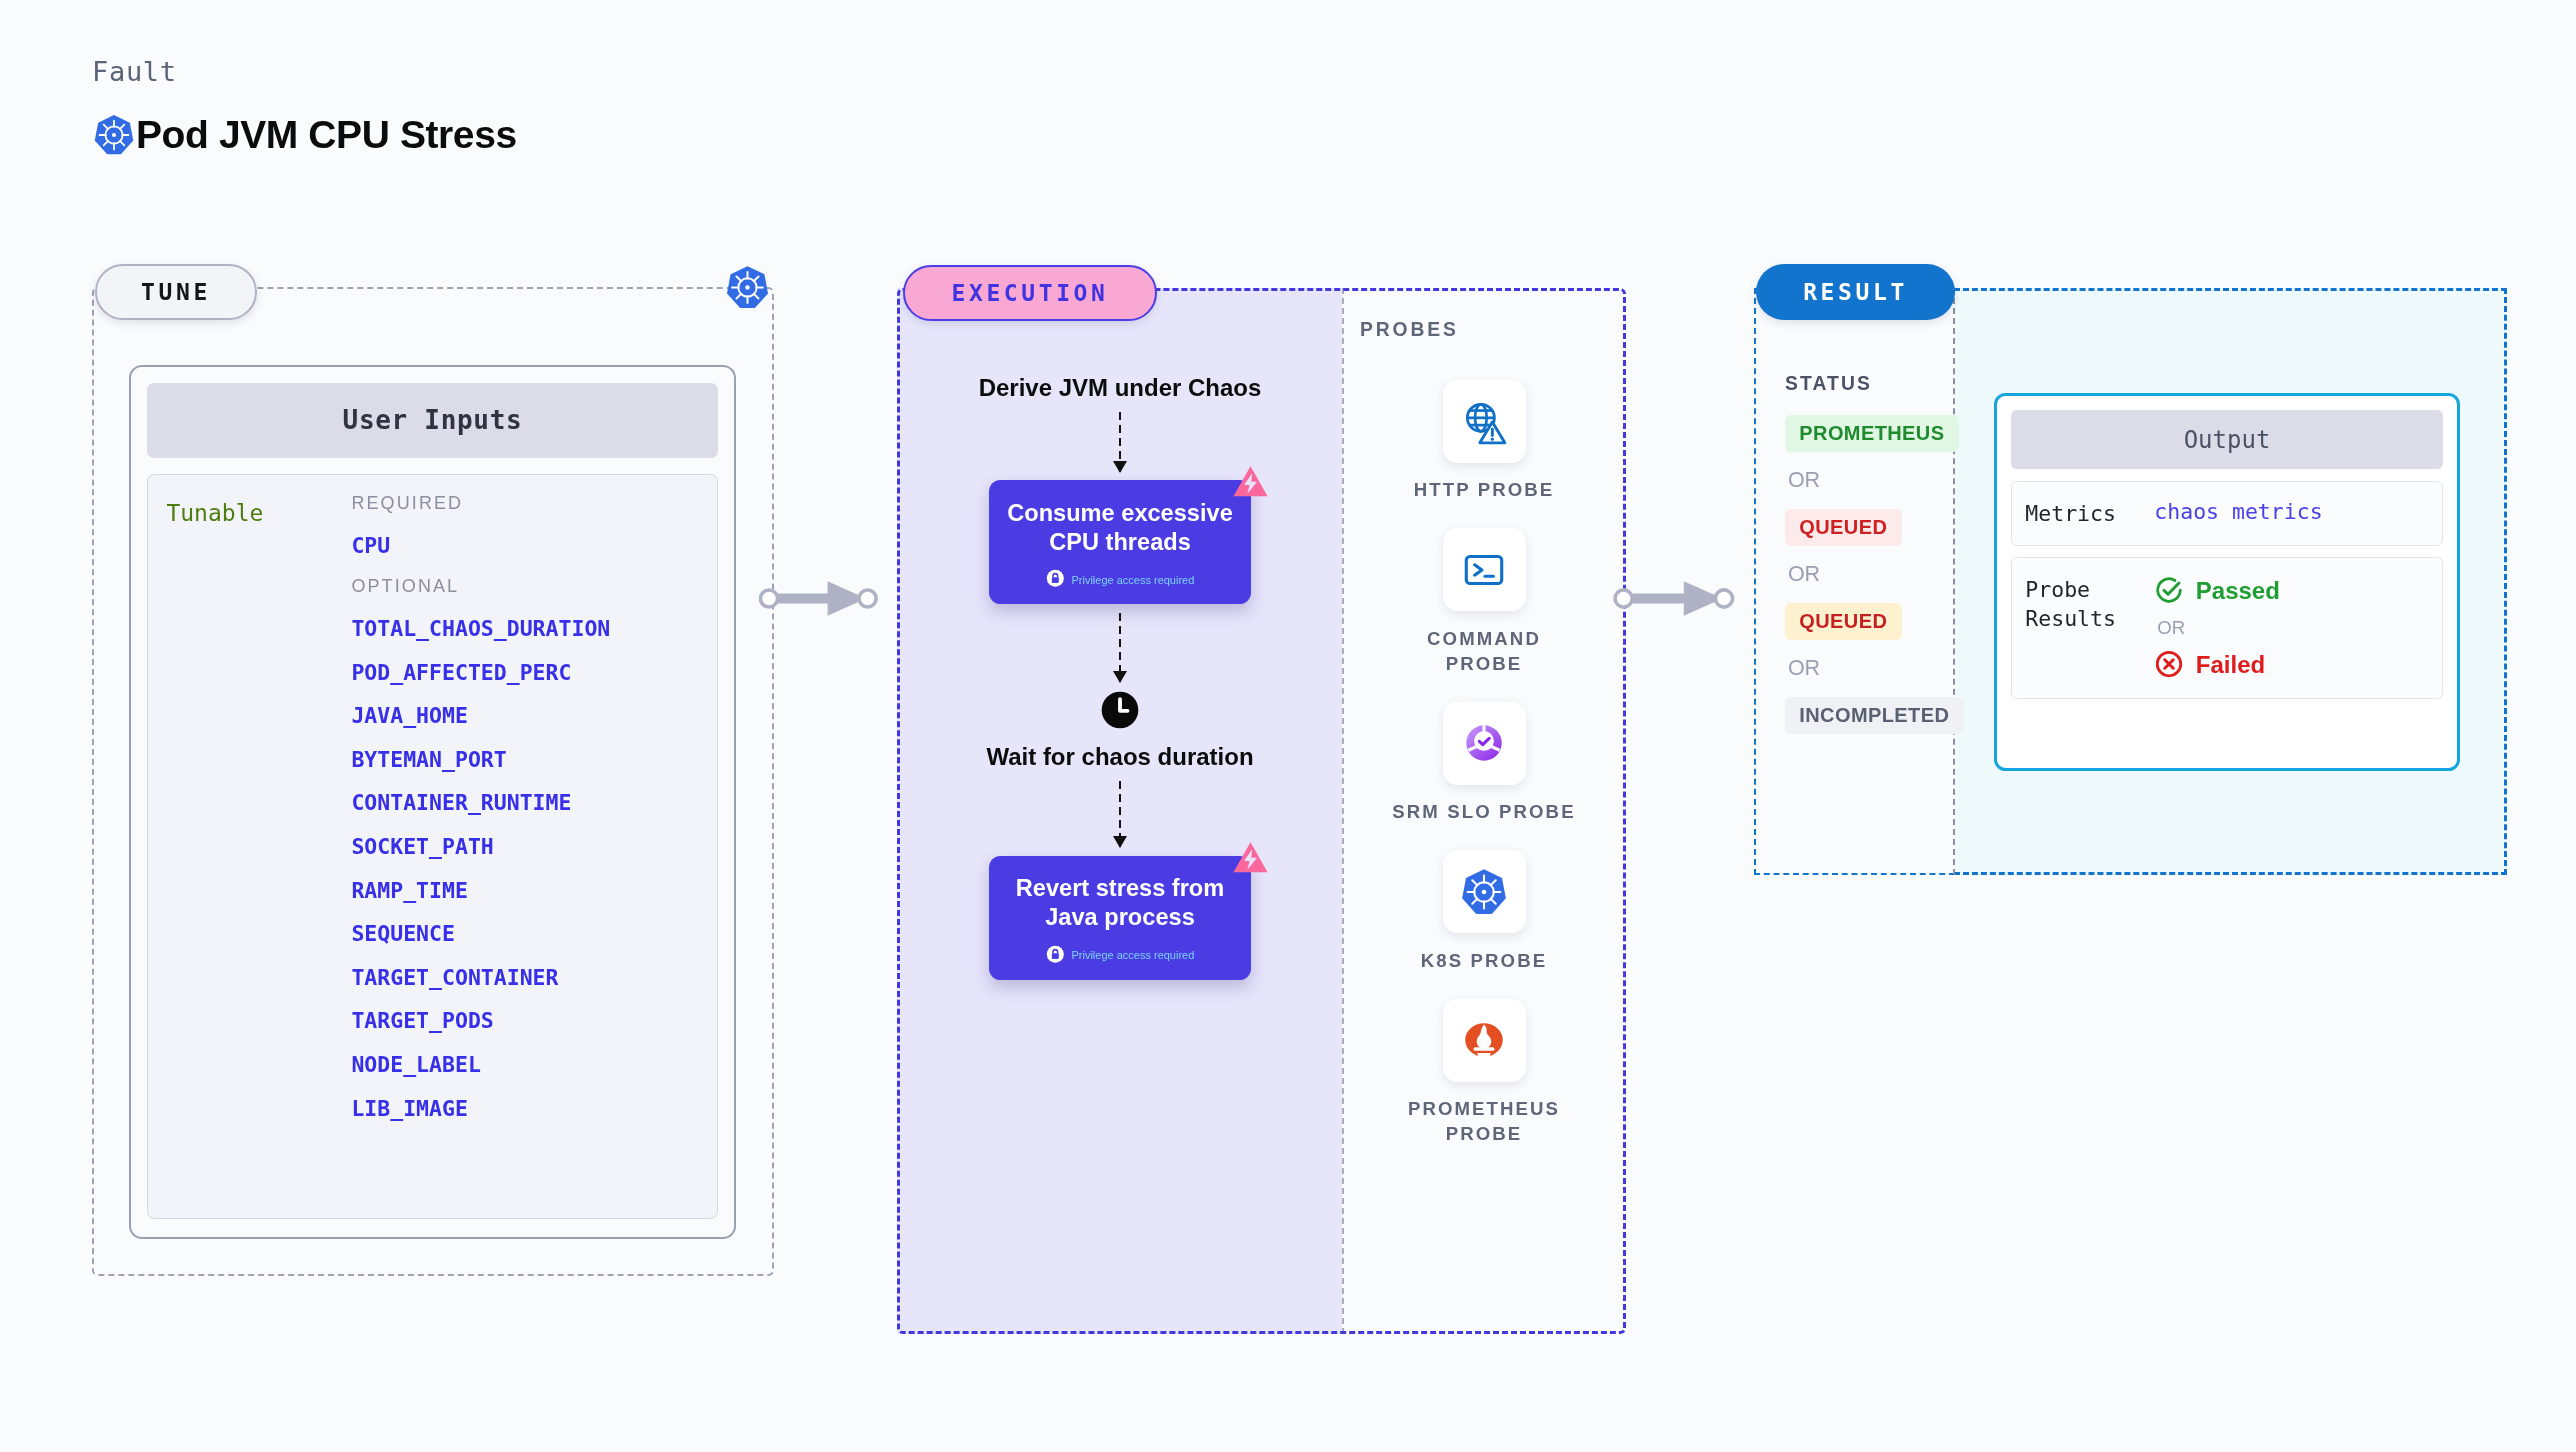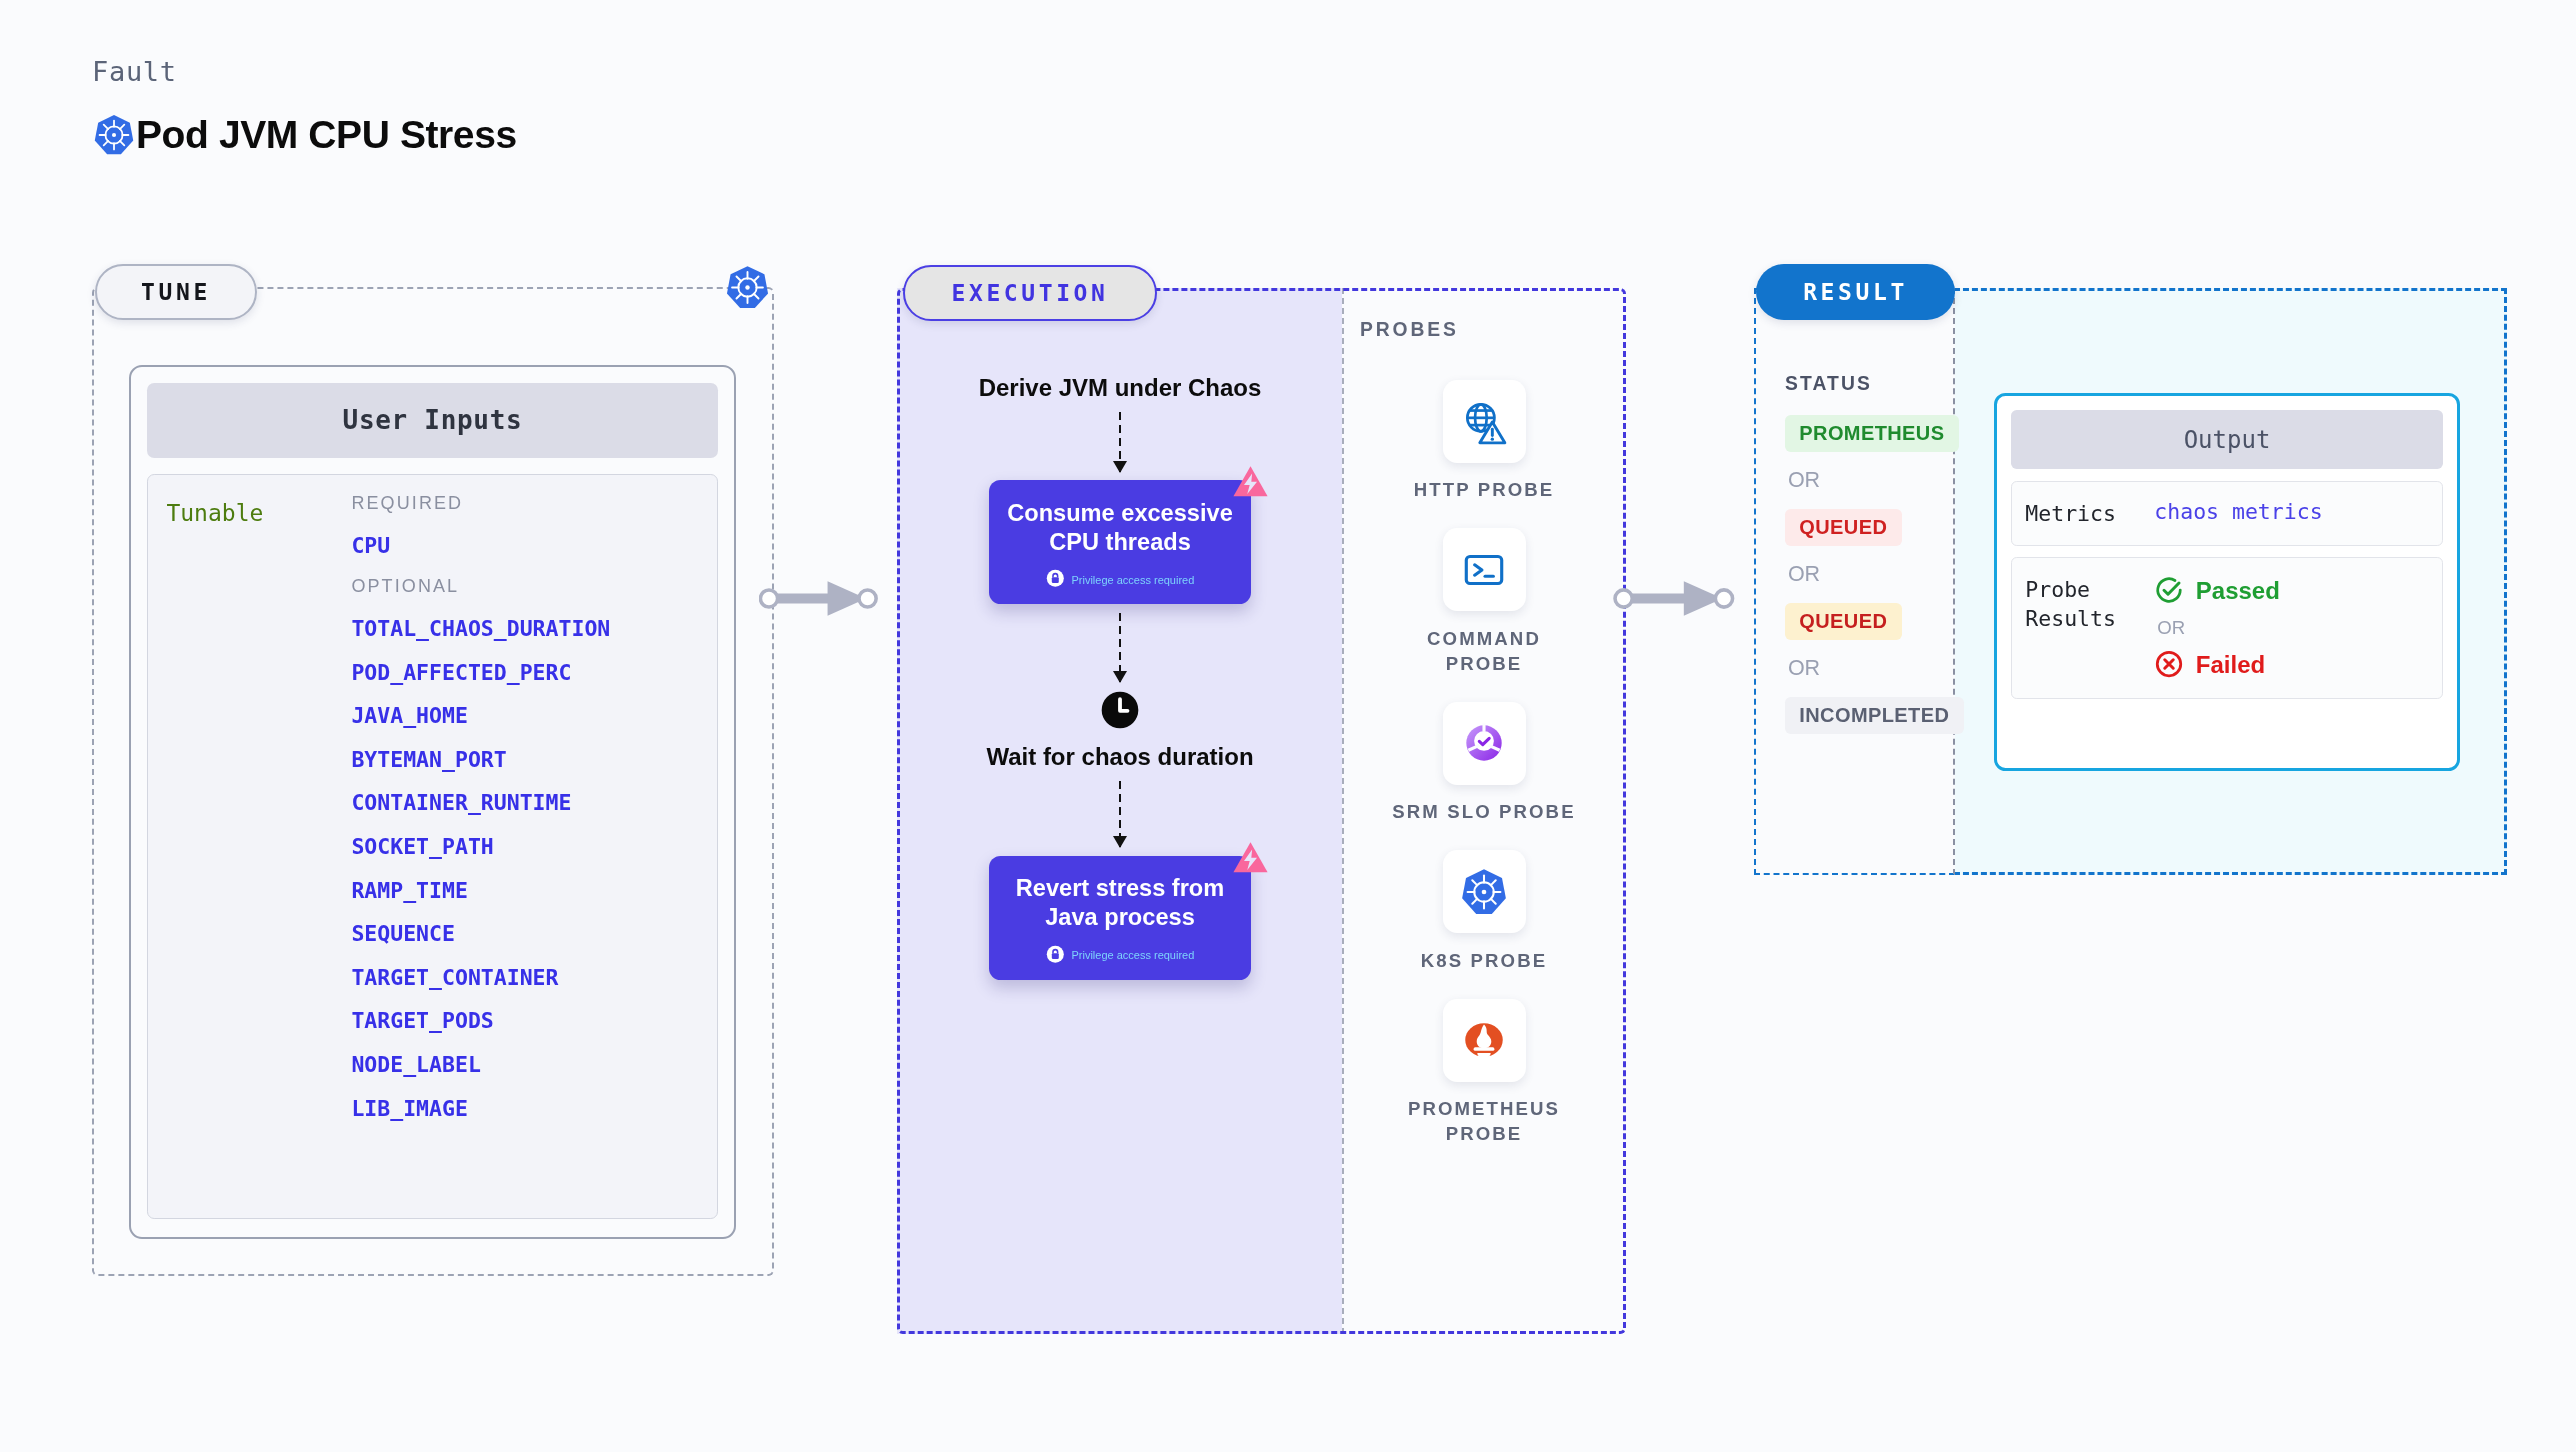--- a/index.html
+++ b/index.html
@@ -138,21 +138,21 @@
   #probes-fill {
     position: absolute;
     left: 1342px; top: 288px;
     width: 284px; height: 1046px;
     background: #fafbfd;
     border-left: 2.1px dashed #a8adbc;
   }
   #execution-pill {
     left: 903px; top: 265px;
     width: 254px; height: 56px;
-    background: #e5e5e5;
+    background: #f9a8d4;
     border: 2.9px solid #4b3fe4;
     color: #4134e0;
     font-size: 23px;
   }
 
   #exec-flow {
     position: absolute;
     left: 897px; top: 373px;
     width: 446px;
     display: flex;

